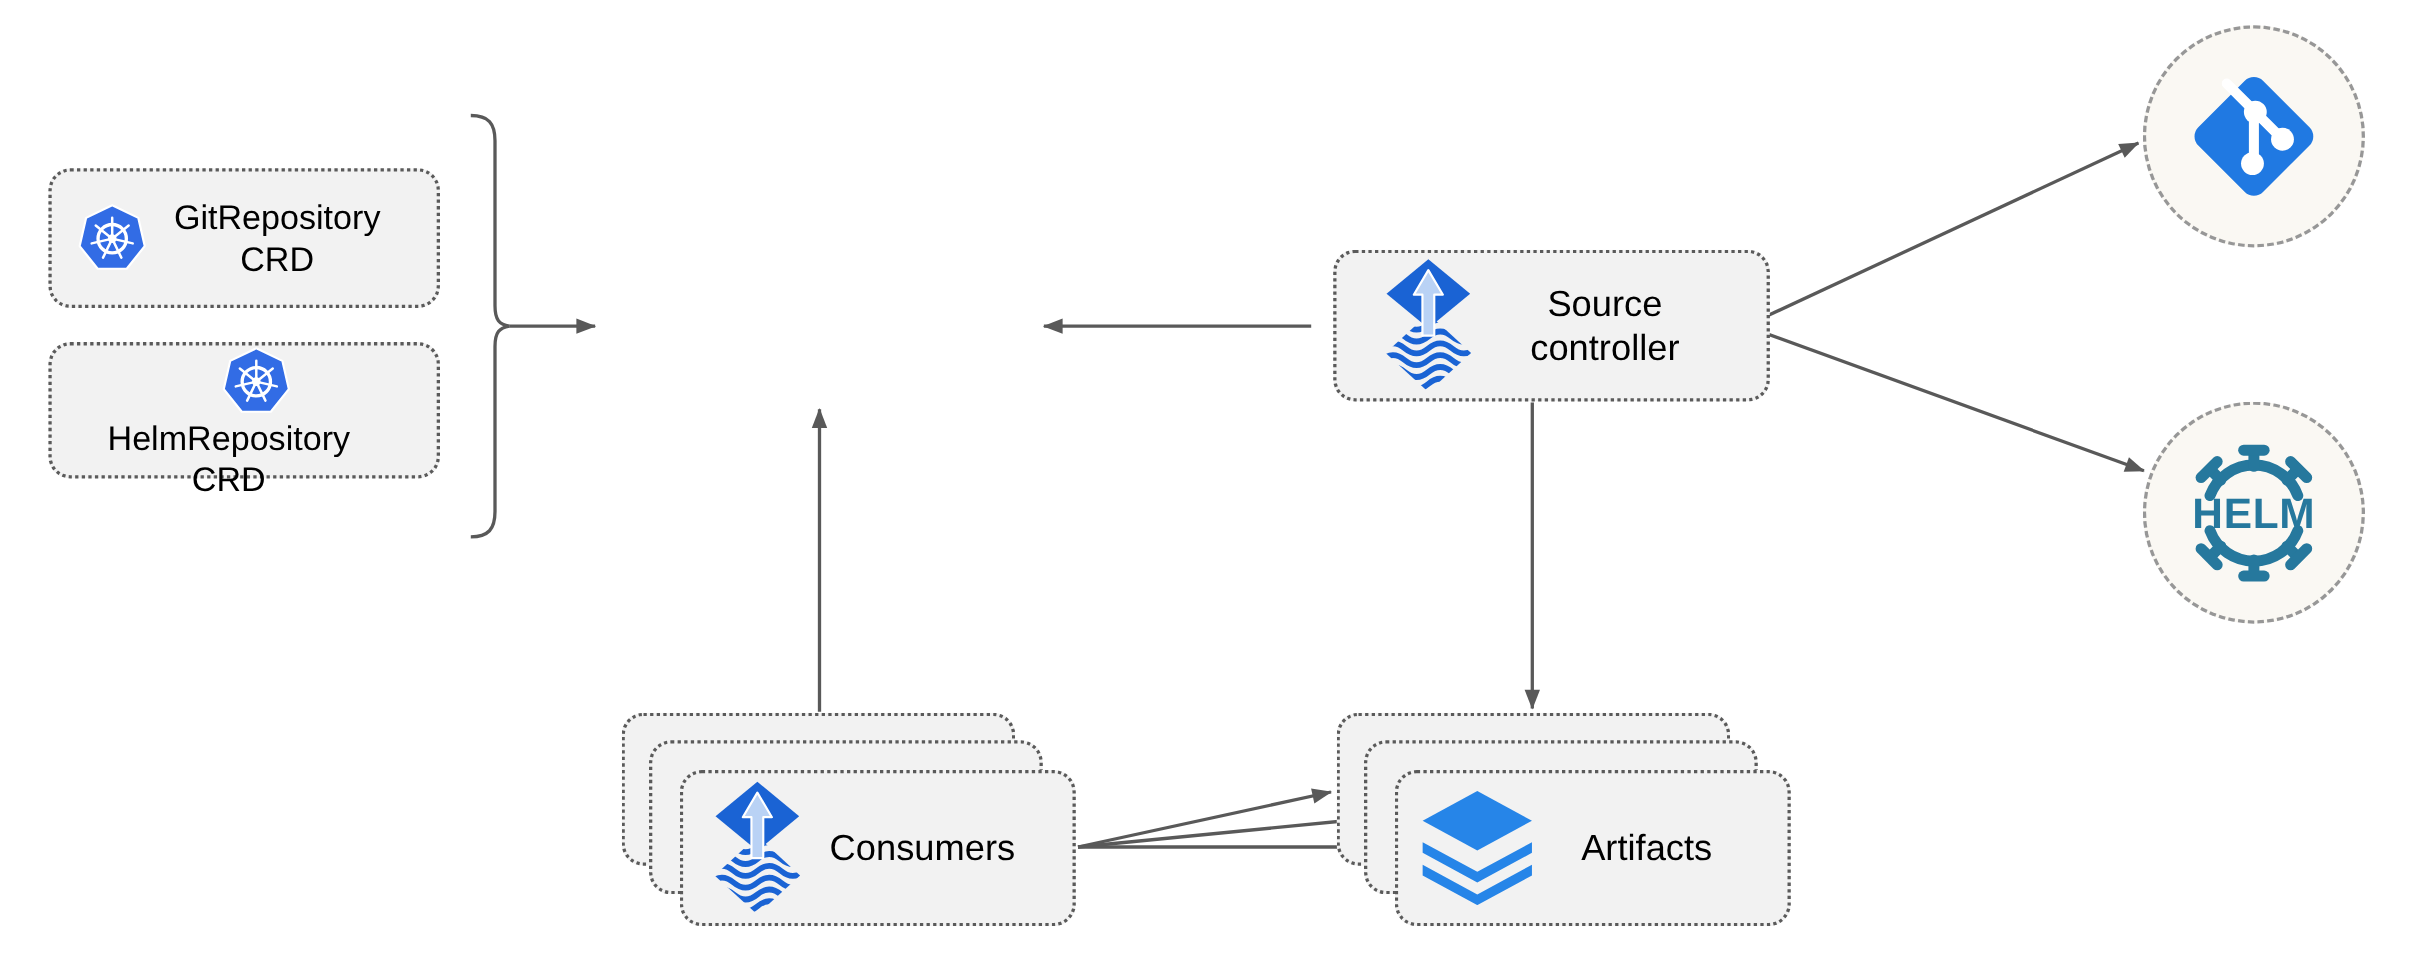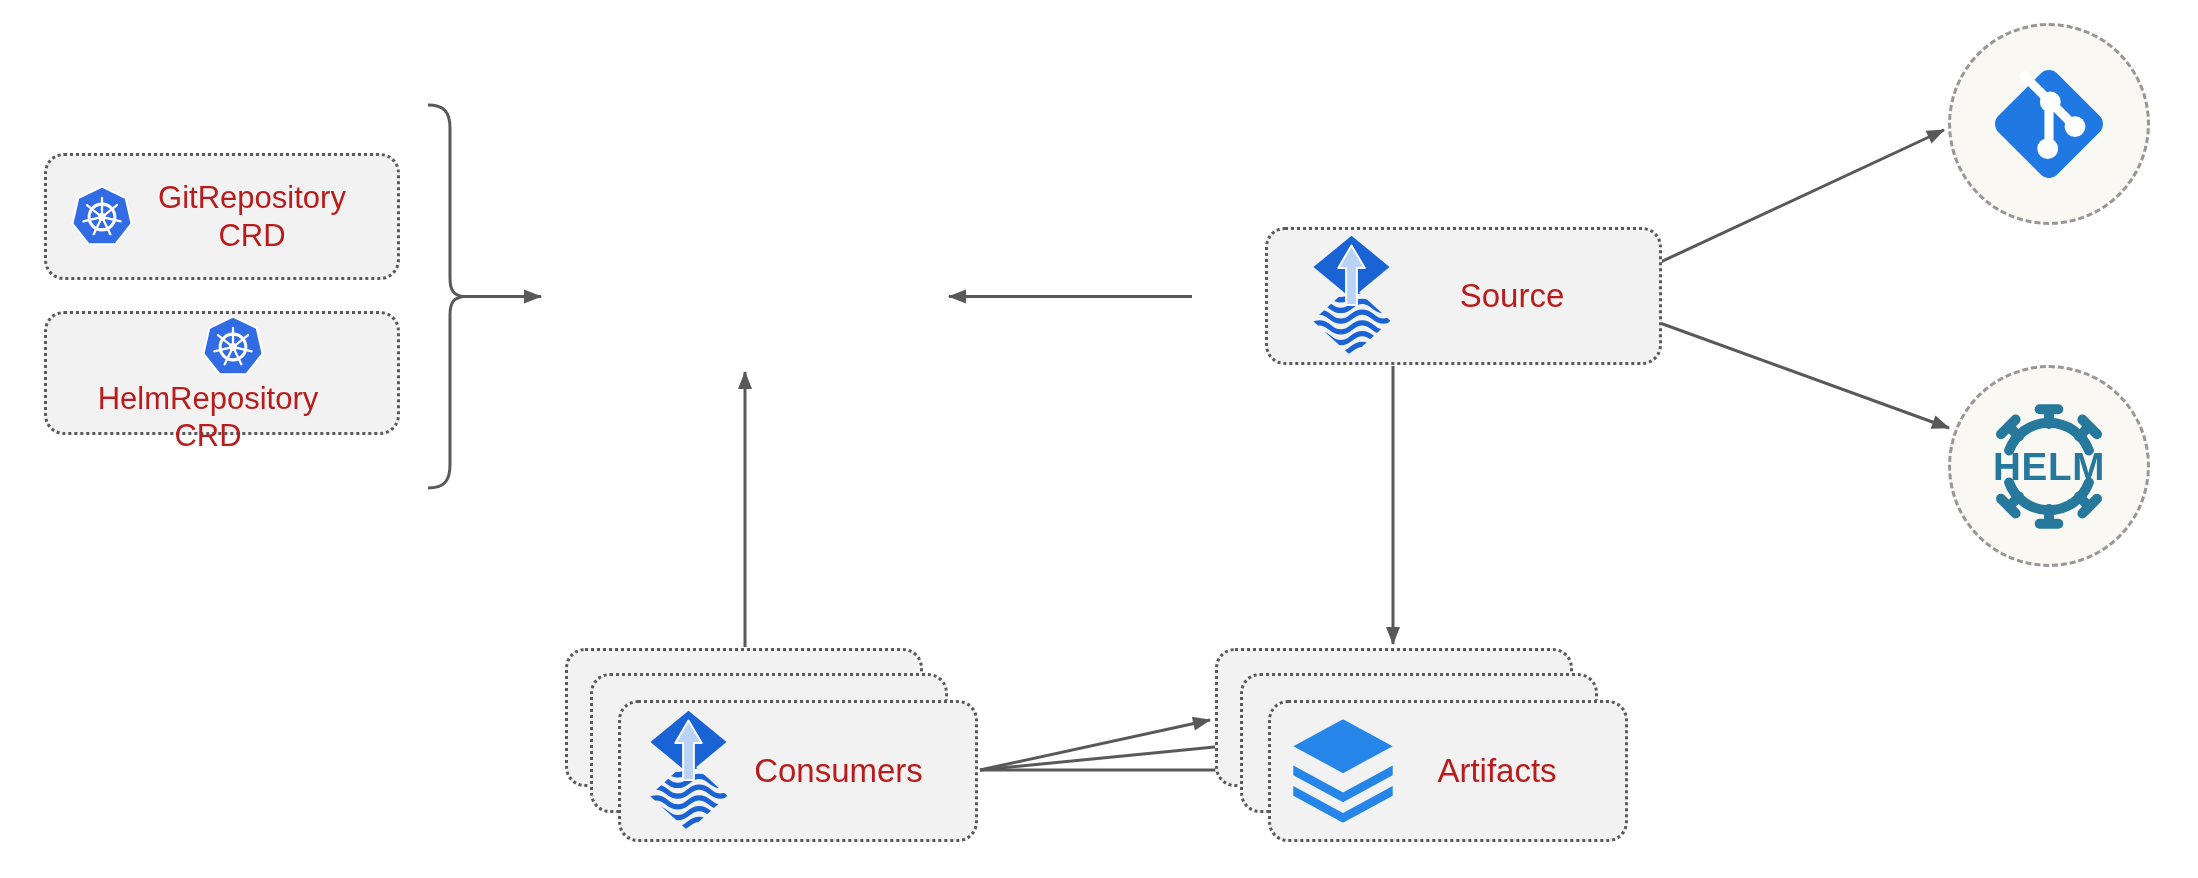--- a/index.html
+++ b/index.html
@@ -18,21 +18,21 @@
     border:3px dotted #5a5a5a;
     border-radius:20px;
     box-sizing:border-box;
     display:flex;align-items:center;
   }
   .node .label{
     flex:1;
     text-align:center;
     font-size:33px;
     line-height:1.2;
-    color:#b91c1c;
+    color:#000000;
     padding-right:28px;
   }
   .crd .label{font-size:31px;}
   .stack{position:absolute;}
   .stack .layer{position:absolute;}
   .circle{
     position:absolute;
     background:#faf8f3;
     border:3px dashed #979797;
     border-radius:50%;
@@ -155,26 +155,27 @@
     <svg class="icon" width="66" height="66" style="margin-left:22px;">
         <use href="#sym-k8s"></use>
       </svg>
     <div class="label">
       <div>HelmRepository</div>
       <div>CRD</div>
     </div>
   </div>
 
 
-  <div class="node" style="left:1265px;top:227px;width:397px;height:138px;">
+  <div class="node" style="left:1212px;top:227px;width:397px;height:138px;">
     <svg class="icon" width="83" height="124" style="margin-left:42px;">
         <use href="#sym-flux"></use>
       </svg>
     <div class="label">
       <div>Source</div>
+      <div>controller</div>
     </div>
   </div>
 
   <div class="stack" style="left:565px;top:648px;width:413px;height:194px;">
     <div class="node layer" style="left:0;top:0;width:358px;height:139px;"></div>
     <div class="node layer" style="left:25px;top:25px;width:358px;height:140px;"></div>
     <div class="node" style="left:53px;top:52px;width:360px;height:142px;">
       <svg class="icon" width="83" height="124" style="margin-left:26px;">
           <use href="#sym-flux"></use>
         </svg>

